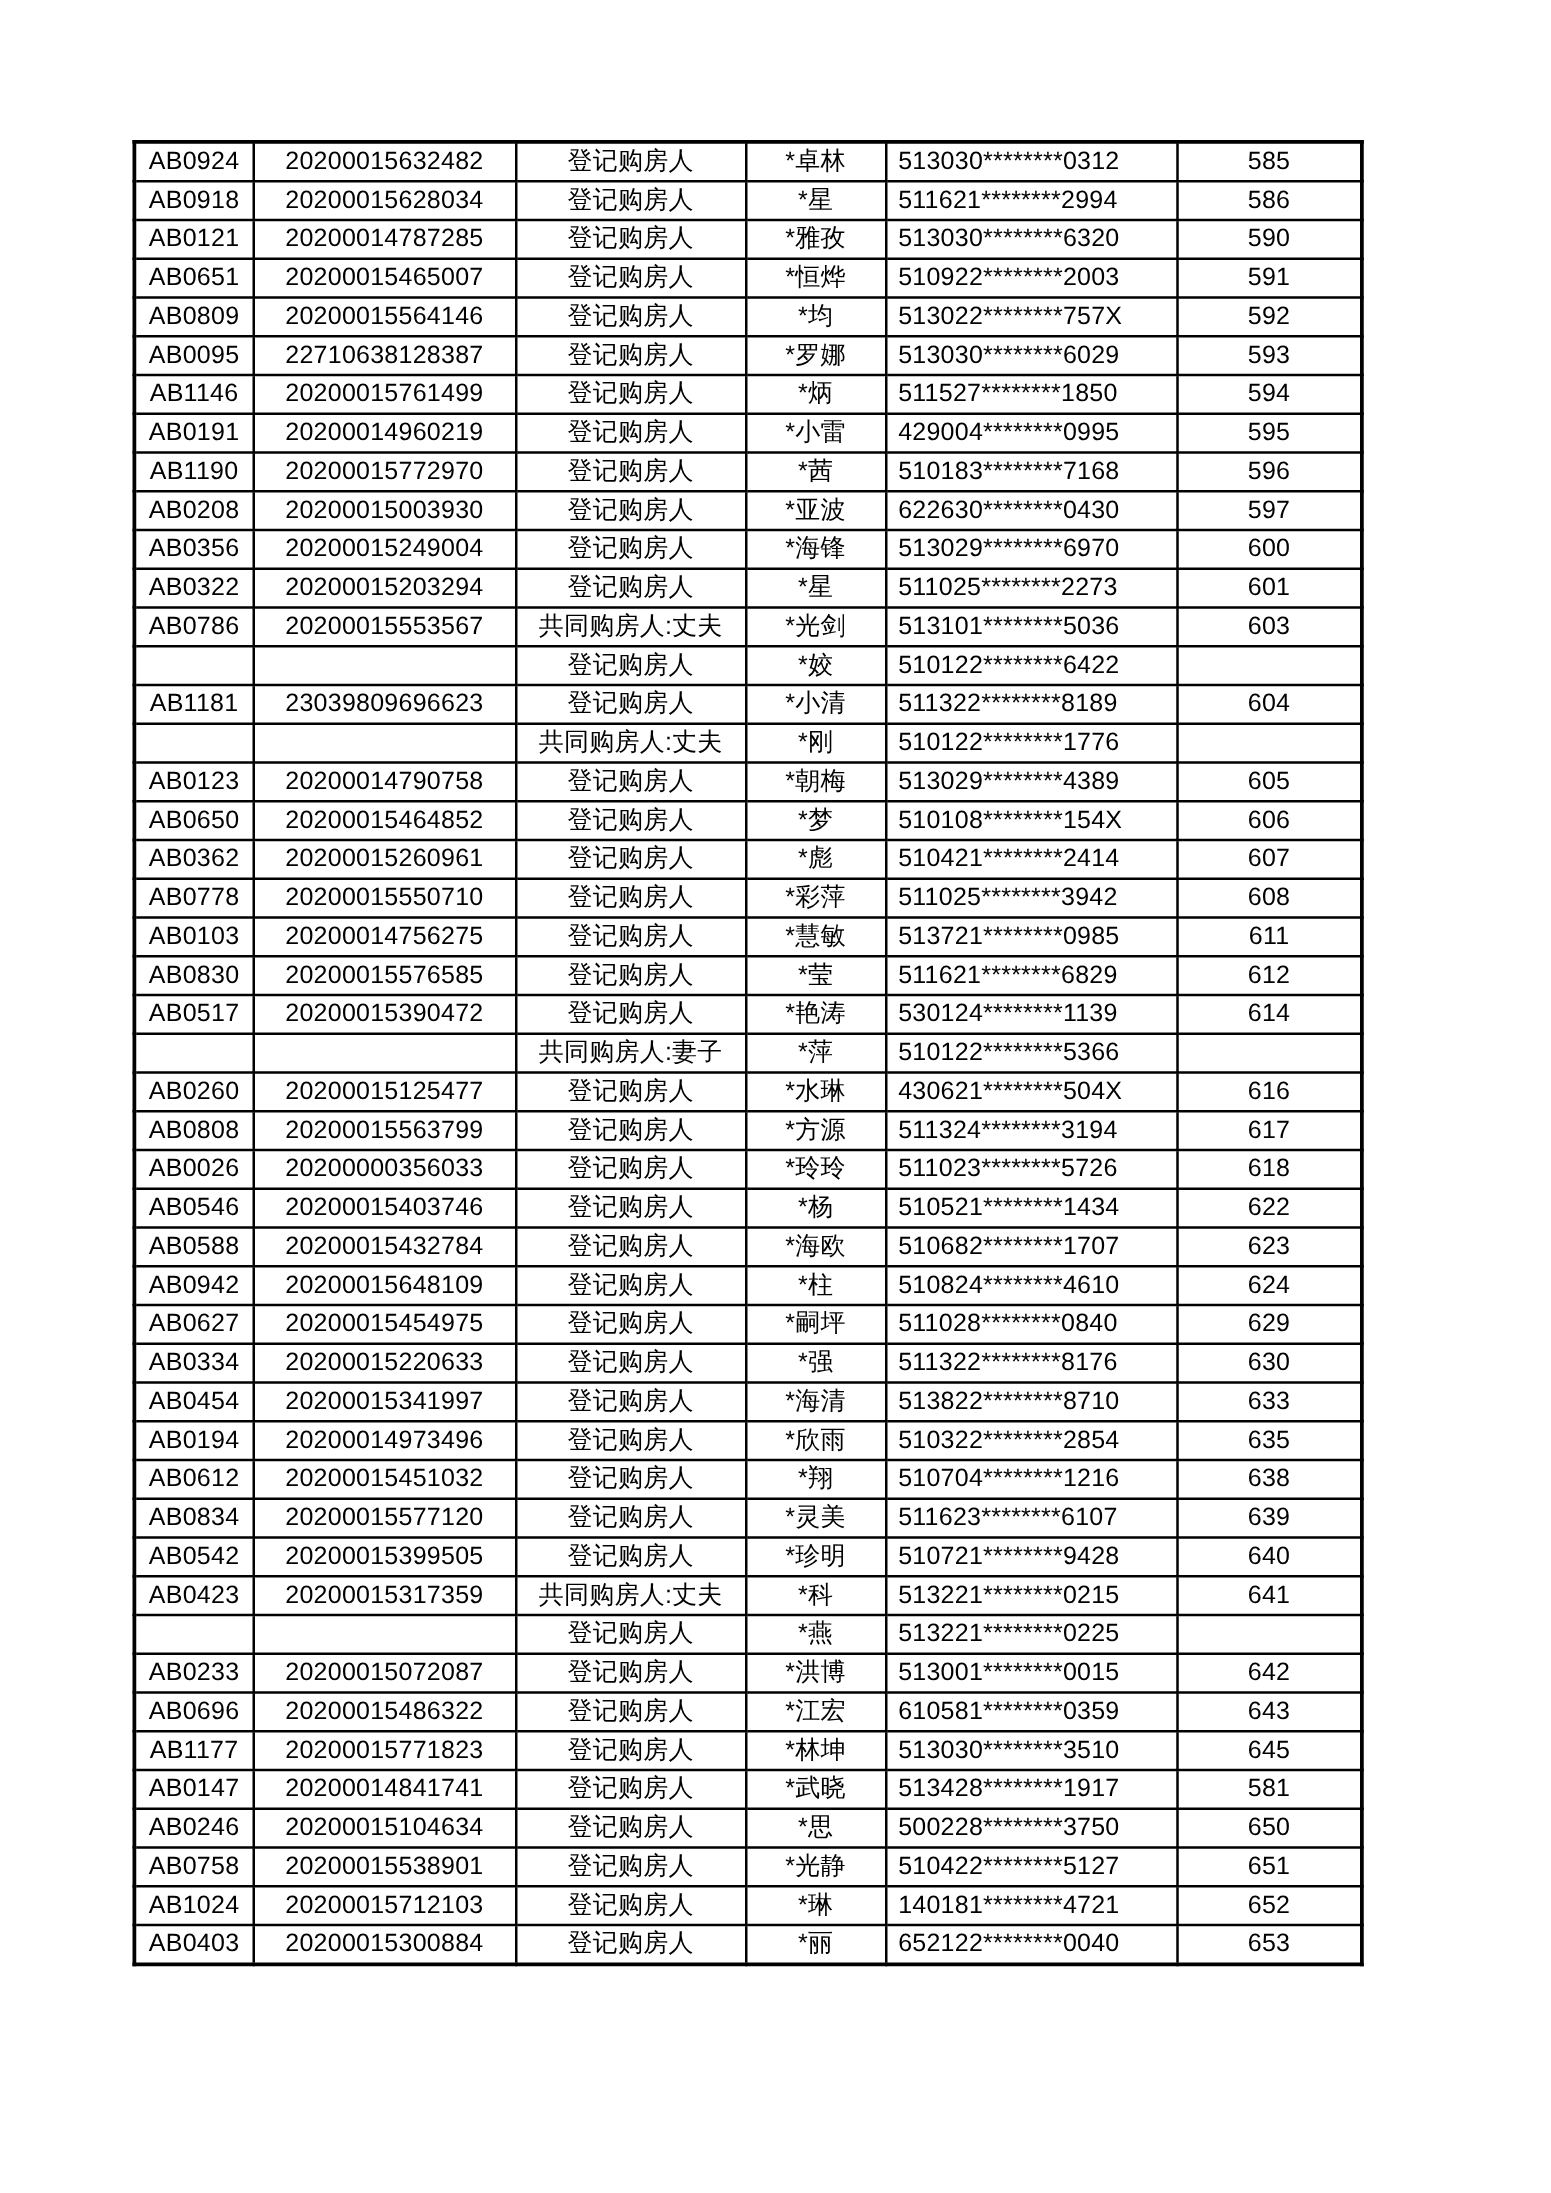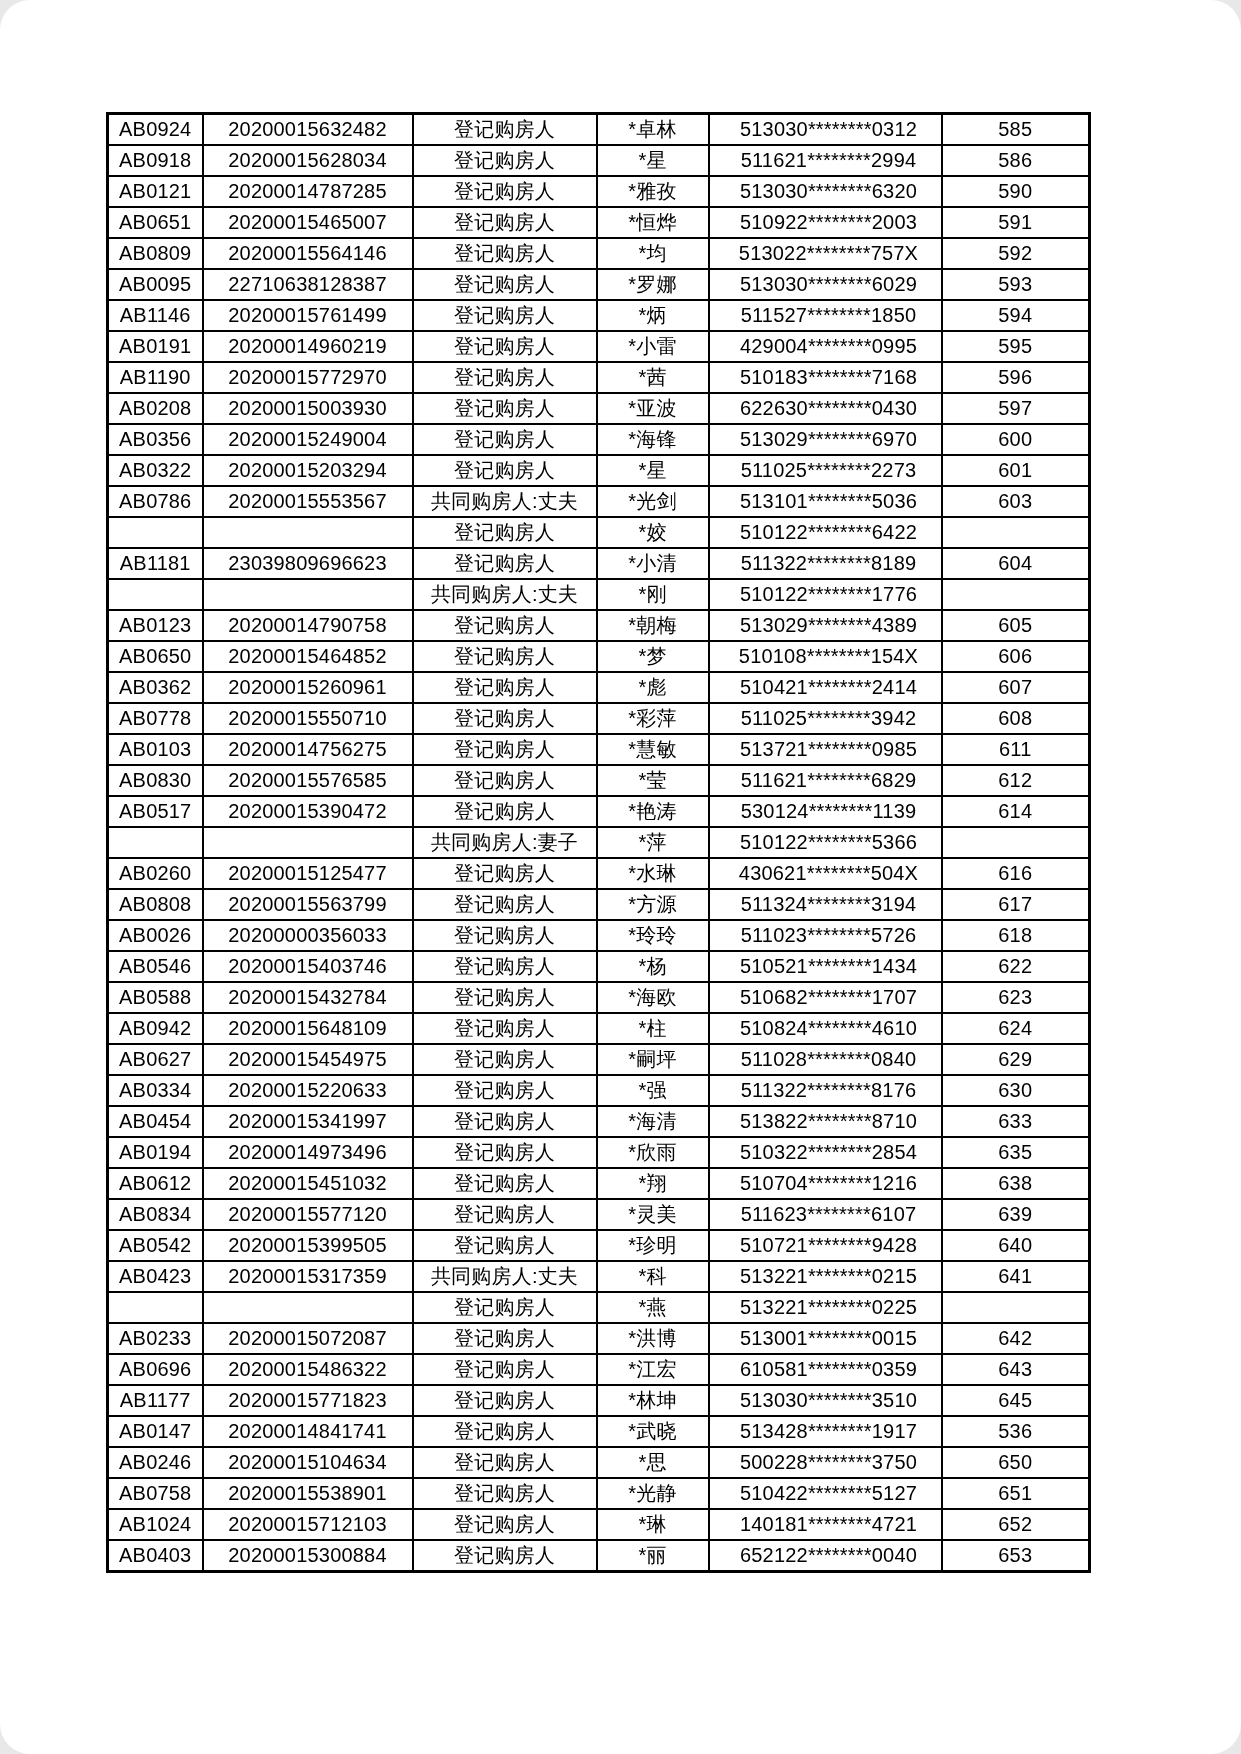--- a/index.html
+++ b/index.html
@@ -5,21 +5,20 @@
   * { margin: 0; padding: 0; box-sizing: border-box; }
   html, body { background: #e8e8e8; }
   .page {
     position: relative;
     width: 1241px;
     height: 1754px;
     background: #ffffff;
     margin: 0 auto;
     overflow: hidden;
     font-family: "Liberation Sans", "DejaVu Sans", sans-serif;
-    border-radius: 30px;
   }
   table.records {
     position: absolute;
     left: 106px;
     top: 112px;
     width: 982px;
     border-collapse: collapse;
     table-layout: fixed;
     border: 3px solid #000;
   }
@@ -37,21 +36,21 @@
     letter-spacing: 0.2px;
   }
   
   col.c0 { width: 95px; }
   col.c1 { width: 210px; }
   col.c2 { width: 184px; }
   col.c3 { width: 112px; }
   col.c4 { width: 233px; }
   col.c5 { width: 148px; }
   
-  table.records td.col4 { text-align: center; padding-left: 9px; }
+  table.records td.col4 { text-align: left; padding-left: 9px; }
 </style>
 </head>
 <body>
 
 <div class="page">
   <table class="records">
     <colgroup>
       <col class="c0">
         <col class="c1">
         <col class="c2">
@@ -395,21 +394,21 @@
           <td class="col3">*林坤</td>
           <td class="col4">513030********3510</td>
           <td class="col5">645</td>
         </tr>
         <tr>
           <td class="col0">AB0147</td>
           <td class="col1">20200014841741</td>
           <td class="col2">登记购房人</td>
           <td class="col3">*武晓</td>
           <td class="col4">513428********1917</td>
-          <td class="col5">536</td>
+          <td class="col5">581</td>
         </tr>
         <tr>
           <td class="col0">AB0246</td>
           <td class="col1">20200015104634</td>
           <td class="col2">登记购房人</td>
           <td class="col3">*思</td>
           <td class="col4">500228********3750</td>
           <td class="col5">650</td>
         </tr>
         <tr>

